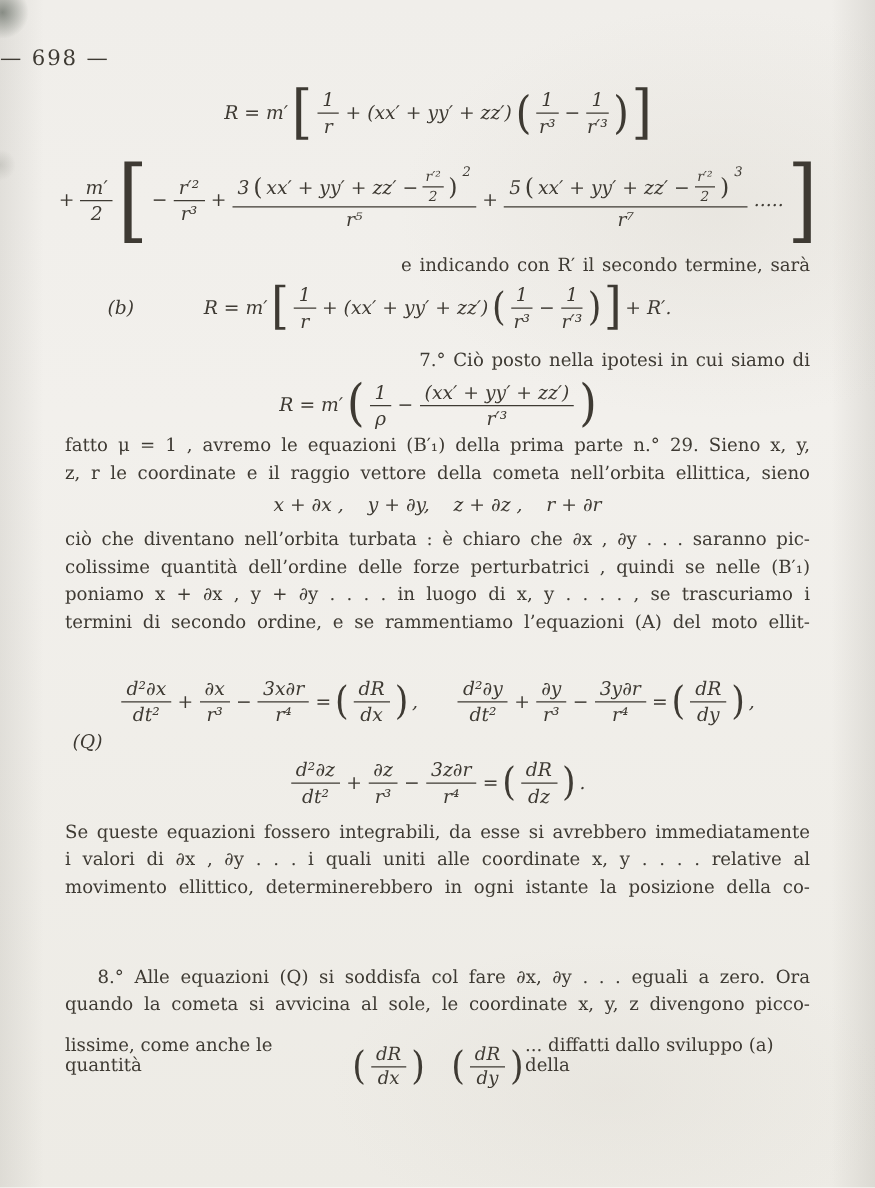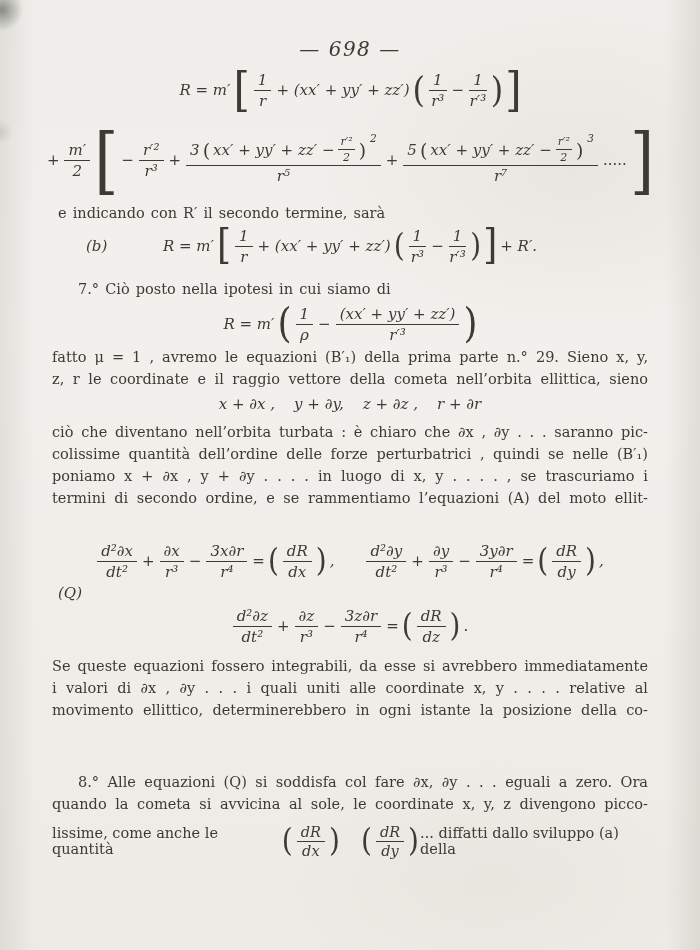--- a/index.html
+++ b/index.html
@@ -9,26 +9,26 @@
     font-family:"DejaVu Serif","Liberation Serif",serif;
     background:
       radial-gradient(circle 30px at 2px 10px, rgba(62,72,62,.55), rgba(62,72,62,0) 70%),
       radial-gradient(circle 18px at 0px 132px, rgba(95,98,88,.18), transparent 70%),
       radial-gradient(ellipse 340px 220px at 82% 18%, rgba(214,210,200,.30), transparent 75%),
       radial-gradient(ellipse 300px 160px at 70% 92%, rgba(216,212,203,.25), transparent 75%),
       linear-gradient(90deg, rgba(128,125,116,.14), rgba(0,0,0,0) 5%, rgba(0,0,0,0) 95%, rgba(128,125,116,.16)),
       linear-gradient(180deg,#f0eeea 0%,#f2f0ec 35%,#edebe5 100%);
   }
   .pageno {
-    position:absolute; top:37px; left:0; right:0; text-align:center;
-    font-size:20px; letter-spacing:1.5px;font-style:italic;
+    position:absolute; top:37px; left:0; right:0; 
+    font-size:17px; letter-spacing:1.5px;
   }
   
   .para { position:absolute; left:52px; width:596px; }
-  .line { font-size:14.5px; line-height:22px; white-space:nowrap; word-spacing:1.5px; }
+  .line { font-size:14.5px; line-height:22px; white-space:nowrap; word-spacing:1.5px;text-align:right; }
   .line.j { text-align:justify; text-align-last:justify; }
   .indent { padding-left:26px; }
   
   .eqrow {
     position:absolute; left:0; right:0;
     display:flex; align-items:center; justify-content:center;
     font-size:15px;
   }
   .math { font-style:italic; }
   .t { white-space:pre; padding:0 2px; }
@@ -47,21 +47,21 @@
   .bk64 { font-size:62px; transform:scaleY(1.18); }
   .pn28 { font-size:28px; }
   .pn32 { font-size:32px; }
   .pn36 { font-size:36px; }
   .pnm  { font-size:19px; font-style:normal; line-height:0; display:inline-block; }
   .ex { font-size:10.5px; position:relative; top:-12px; margin-left:1px; }
   .eqlabel { position:absolute; left:86px; top:50%; transform:translateY(-50%); font-style:italic; font-size:15px; }
   .qlabel { position:absolute; left:58px; top:584px; font-style:italic; font-size:15px; }
   .qg { display:flex; align-items:center; }
   .qrow1 { column-gap:27px; }
-  .p8line3 { display:flex; align-items:center; height:48px; margin-top:2px; font-size:14.5px; }
+  .p8line3 { display:flex; height:48px; margin-top:14px; font-size:14.5px; }
   .p8line3 .gap1 { width:8px; } .p8line3 .gap2 { width:20px; }
 </style>
 </head>
 <body>
 
 <div class="page">
 
   <div class="pageno">— 698 —</div>
 
   <div class="eqrow math" style="top:63px;height:54px">

